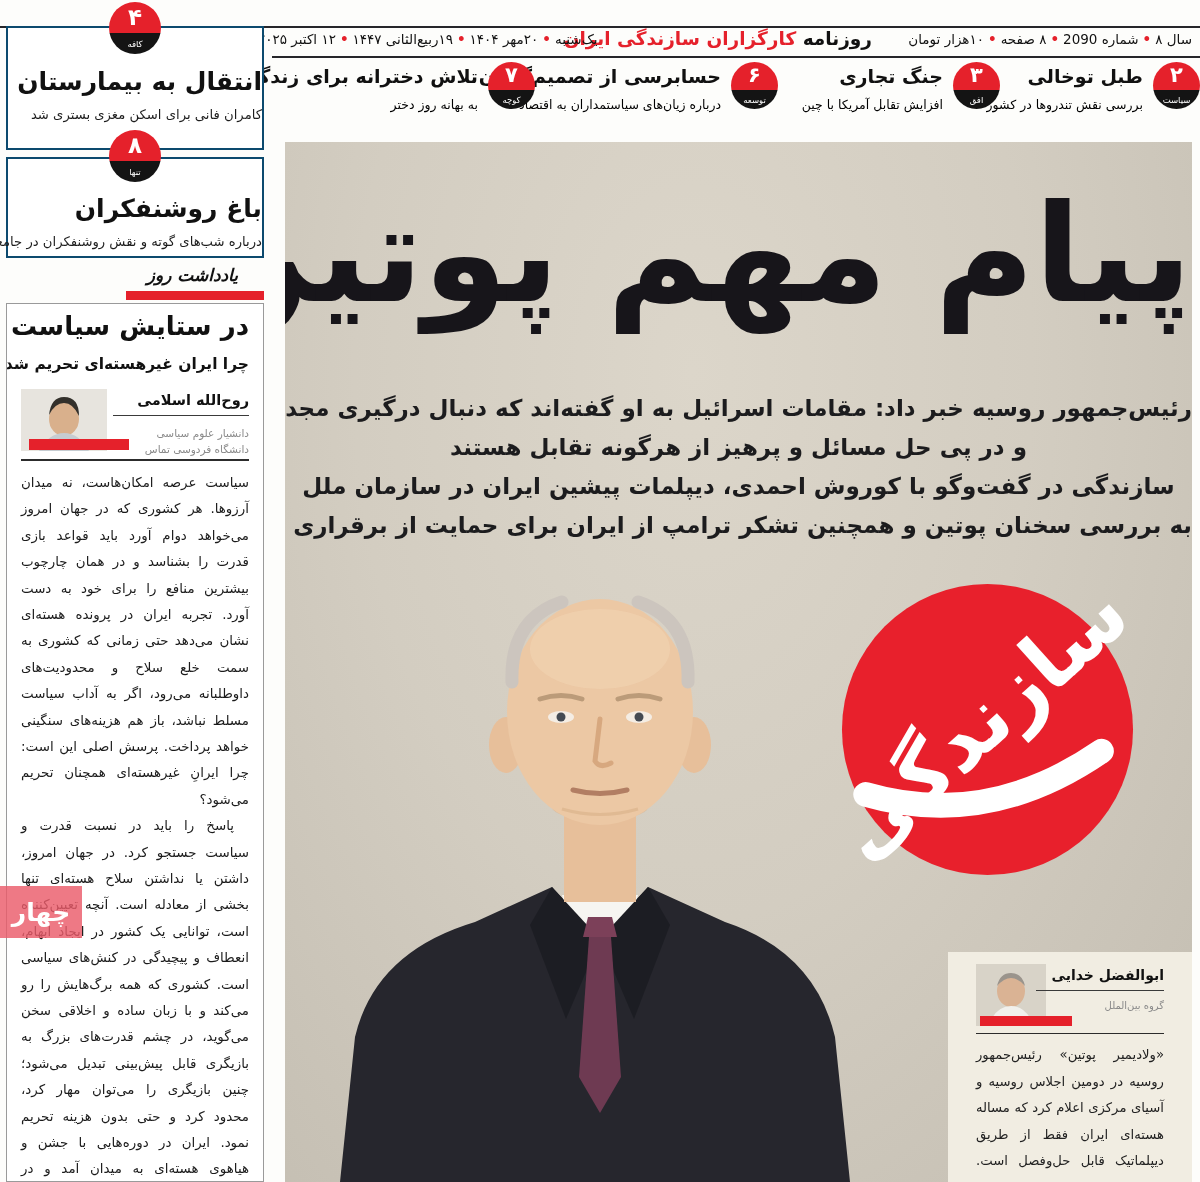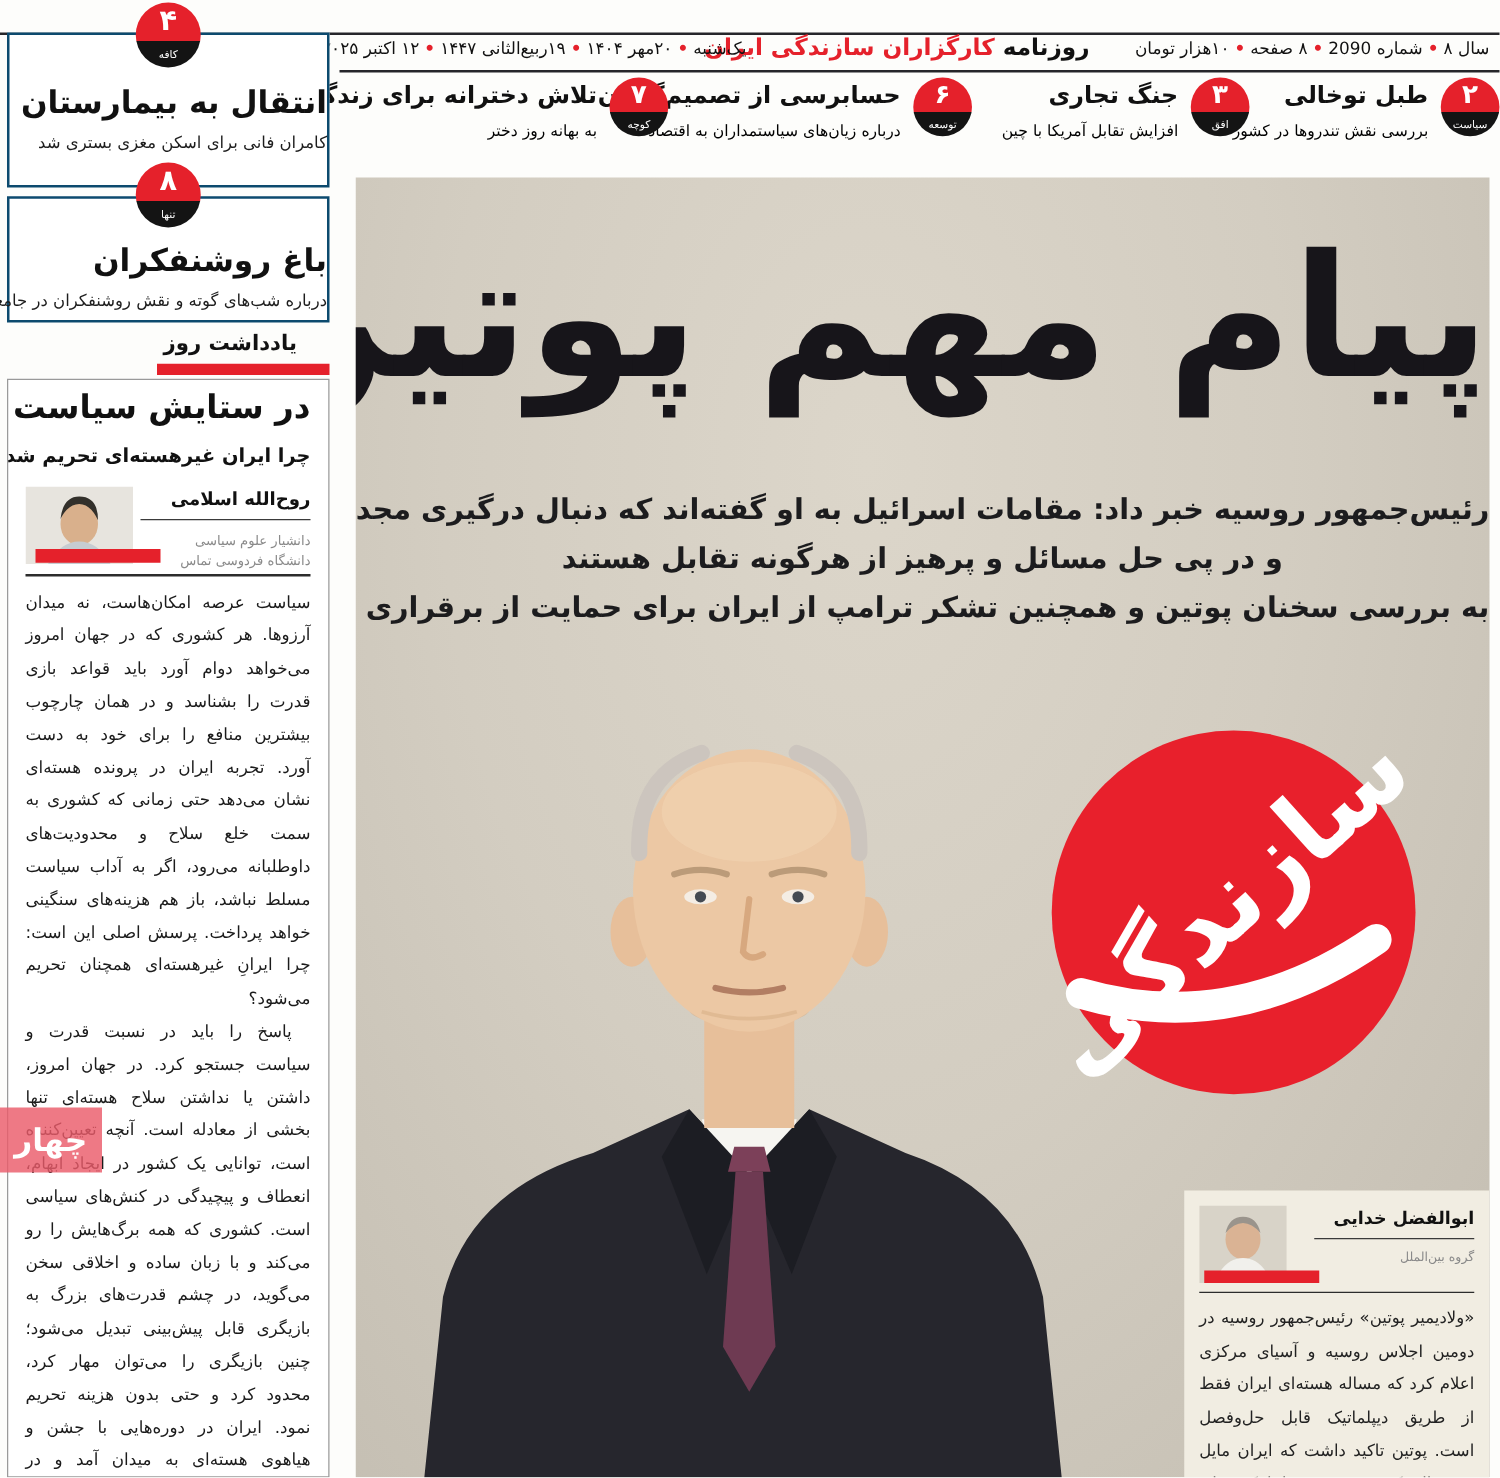--- a/index.html
+++ b/index.html
@@ -24,21 +24,21 @@
   .t-sub{font-size:12.5px;margin-top:9px;white-space:nowrap;color:#000000;}
   
   .sbox{position:absolute;left:6px;width:258px;border:2px solid #0c4a6e;background:#fff;box-sizing:border-box;}
   .sbadge{position:absolute;left:109px;width:52px;height:52px;z-index:3;border-radius:50%;
     background:linear-gradient(to bottom,#e5212b 0 59%,#141414 59%);
     color:#fff;display:flex;flex-direction:column;align-items:center;justify-content:space-between;
     padding:4px 0 6px;box-sizing:border-box;}
   .sb-title{font-size:25px;font-weight:800;line-height:1.1;white-space:nowrap;}
   .sb-sub{font-size:13.2px;margin-top:11px;white-space:nowrap;color:#1d1d1d;}
   .note-label{position:absolute;left:6px;top:265px;width:258px;text-align:right;padding-left:0;
-    font-size:17px;font-weight:800;box-sizing:border-box;padding-right:26px;}
+    font-size:17px;font-weight:800;box-sizing:border-box;padding-right:26px;font-style:italic;}
   .note-bar{position:absolute;left:126px;top:291px;width:138px;height:9px;background:#e5212b;}
   .opinion{position:absolute;left:6px;top:303px;width:258px;height:879px;border:1px solid #9a9a9a;
     background:#fff;box-sizing:border-box;padding:8px 14px;overflow:hidden;text-align:right;}
   .op-title{font-size:26px;font-weight:700;line-height:1.15;white-space:nowrap;}
   .op-sub{font-size:15.5px;font-weight:700;margin-top:13px;white-space:nowrap;}
   .author{position:relative;height:72px;margin-top:16px;}
   .author .photo{position:absolute;left:0;top:0;width:86px;height:62px;}
   .author .name{position:absolute;right:0;top:3px;width:136px;font-size:14.5px;font-weight:800;
     border-bottom:1.5px solid #3a3a3a;padding-bottom:7px;}
   .author .roles{position:absolute;right:0;top:36px;width:136px;font-size:10.5px;color:#8a8a8a;line-height:1.55;}
@@ -53,21 +53,21 @@
   .mainart{position:absolute;left:285px;top:142px;width:907px;height:1040px;overflow:hidden;
     background:radial-gradient(ellipse at 45% 22%,#dcd6ca 0%,#d3cdc1 48%,#c3bdb1 100%);}
   .headline{position:absolute;top:14px;left:0;right:0;text-align:center;
     font-size:136px;font-weight:900;color:#17151a;line-height:1.45;white-space:nowrap;}
   .subheads{position:absolute;top:247px;left:0;right:0;text-align:center;
     font-size:23px;font-weight:700;line-height:39px;color:#1c1c1e;}
   .subheads div{white-space:nowrap;}
   .putin{position:absolute;left:15px;bottom:0;width:590px;height:625px;}
   .logo{position:absolute;left:555px;top:440px;width:295px;height:295px;}
   .panel{position:absolute;left:663px;top:810px;width:244px;height:230px;background:#f1ede2;
-    box-sizing:border-box;padding:10px 12px;text-align:right;}
+    box-sizing:border-box;padding:10px 28px;text-align:right;}
   .panel .author{height:70px;margin-top:2px;}
   .panel .photo{width:70px;height:62px;}
   .panel .name{width:128px;font-size:14px;}
   .panel .roles{top:34px;width:128px;font-size:10px;}
   .panel .redbar{top:52px;left:4px;width:92px;height:10px;}
   .p-body{margin-top:8px;font-size:13.2px;line-height:26.6px;text-align:justify;text-align-last:right;color:#222;}
 </style>
 </head>
 <body>
 
@@ -174,20 +174,21 @@
     </div>
   </div>
 
   <div class="fold">چهار</div>
 
   <div class="mainart">
     <div class="headline">پیام مهم پوتین</div>
     <div class="subheads">
       <div>رئیس‌جمهور روسیه خبر داد: مقامات اسرائیل به او گفته‌اند که دنبال درگیری مجدد با ایران نبوده</div>
       <div>و در پی حل مسائل و پرهیز از هرگونه تقابل هستند</div>
+      <div>سازندگی در گفت‌وگو با کوروش احمدی، دیپلمات پیشین ایران در سازمان ملل</div>
       <div>به بررسی سخنان پوتین و همچنین تشکر ترامپ از ایران برای حمایت از برقراری صلح در غزه پرداخته است</div>
     </div>
 
     <svg class="putin" viewBox="0 0 590 625">
       <path d="M40,625 L55,480 Q75,395 175,365 L252,330 L300,382 L348,330 L425,365 Q515,395 535,480 L550,625 Z" fill="#26262d"></path>
       <path d="M262,338 L338,338 L326,380 L274,380 Z" fill="#f6f5f1"></path>
       <path d="M252,330 L300,382 L266,462 L230,368 Z" fill="#1c1d23"></path>
       <path d="M348,330 L300,382 L334,462 L370,368 Z" fill="#1c1d23"></path>
       <path d="M288,360 L312,360 L317,380 L283,380 Z" fill="#7c4059"></path>
       <path d="M289,380 L311,380 L321,520 L300,556 L279,520 Z" fill="#6e3a52"></path>

